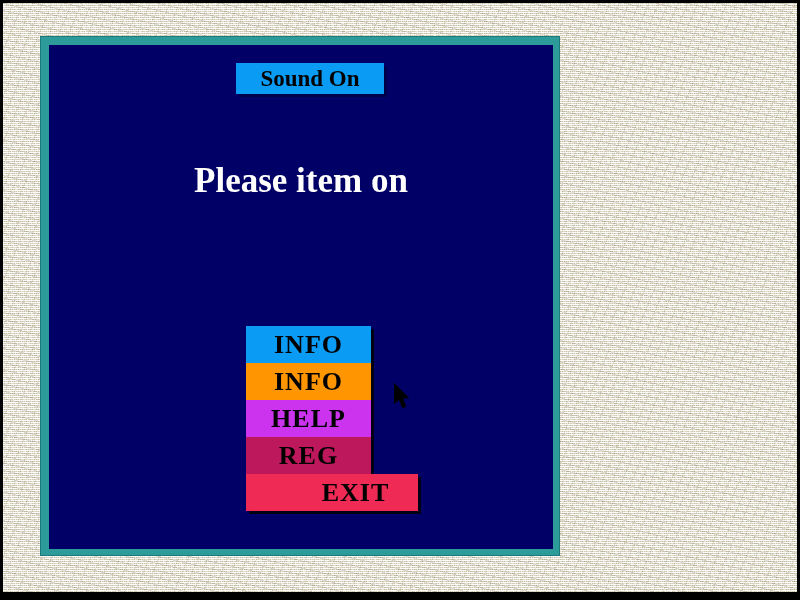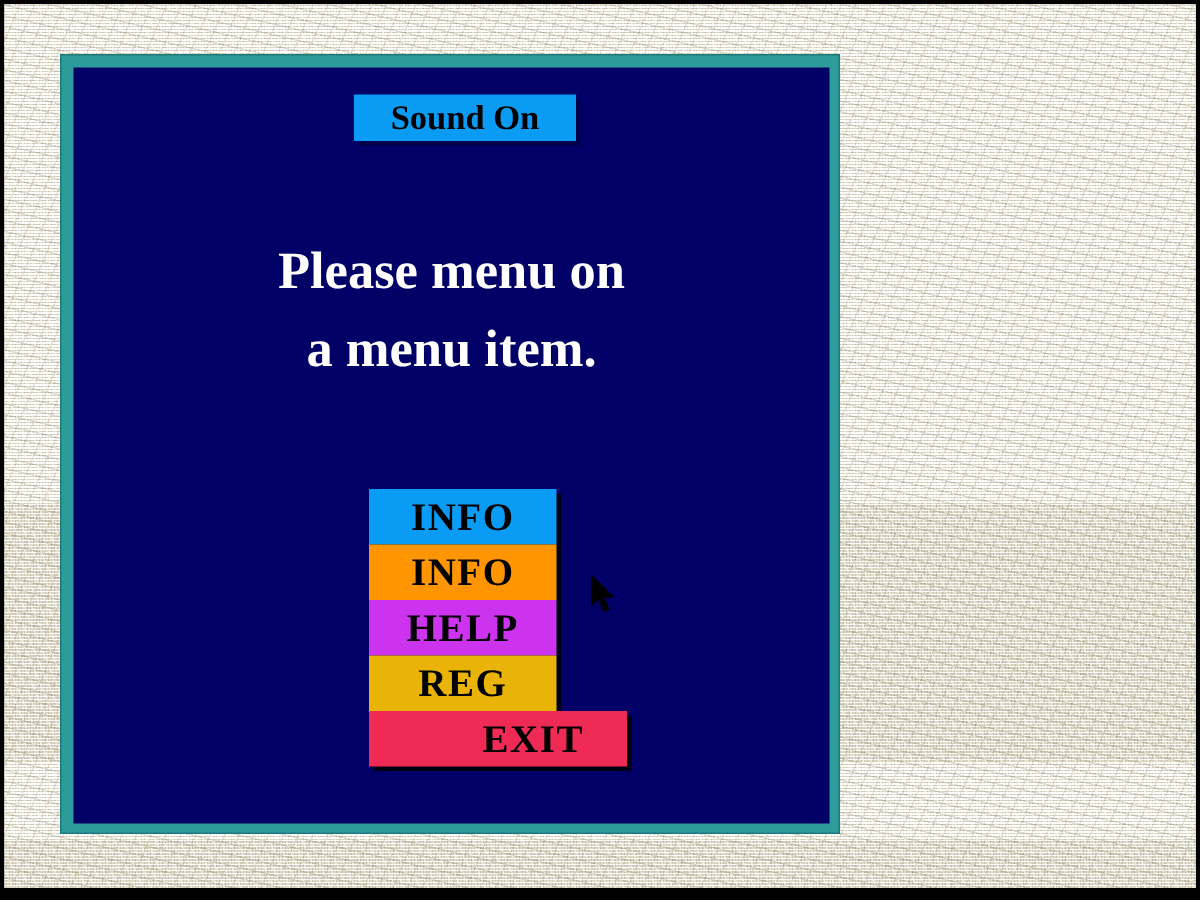--- a/index.html
+++ b/index.html
@@ -164,29 +164,28 @@
   </div>
 
   <div id="bottom-band"></div>
 
   <div id="panel">
     <div id="panel-inner">
 
       <div id="sound-btn" style="background-color: rgb(10, 156, 245); color: rgb(0, 0, 0);">Sound On</div>
 
       <div id="message">
-        <div>Please menu on</div>
-        <div>a menu item.</div>
+        <div>Please item on</div>
       </div>
 
       <div id="menu">
         <div class="menu-btn" style="background-color: rgb(10, 156, 245);">INFO</div>
         <div class="menu-btn" style="background-color: rgb(255, 149, 0);">INFO</div>
         <div class="menu-btn" style="background-color: rgb(204, 51, 238);">HELP</div>
-        <div class="menu-btn" style="background-color: #eab308;">REG</div>
+        <div class="menu-btn" style="background-color: #be185d;">REG</div>
         <div class="menu-btn" style="background-color: rgb(238, 42, 85); padding-left: 47px;">EXIT</div>
       </div>
 
       <div id="cursor">
         <svg width="18" height="28" viewBox="0 0 18 28">
           <polygon points="0,0 0,21 5,16.5 8.5,25 12,23.3 8.6,15.3 15,15" fill="#000000" stroke="#000000" stroke-width="0.6"></polygon>
         </svg>
       </div>
 
     </div>

